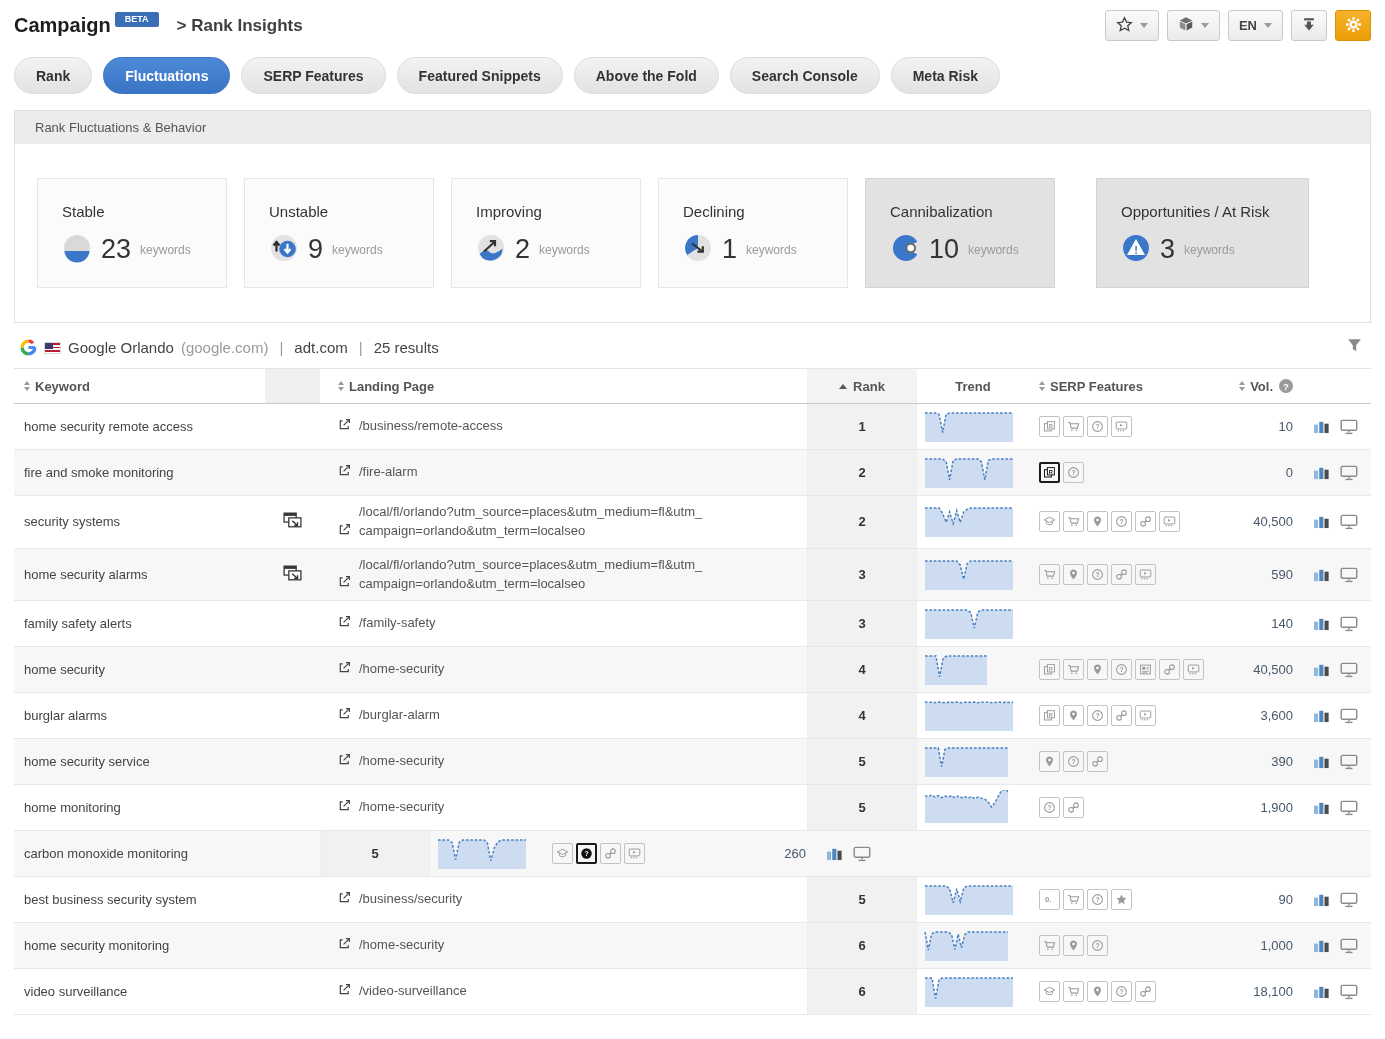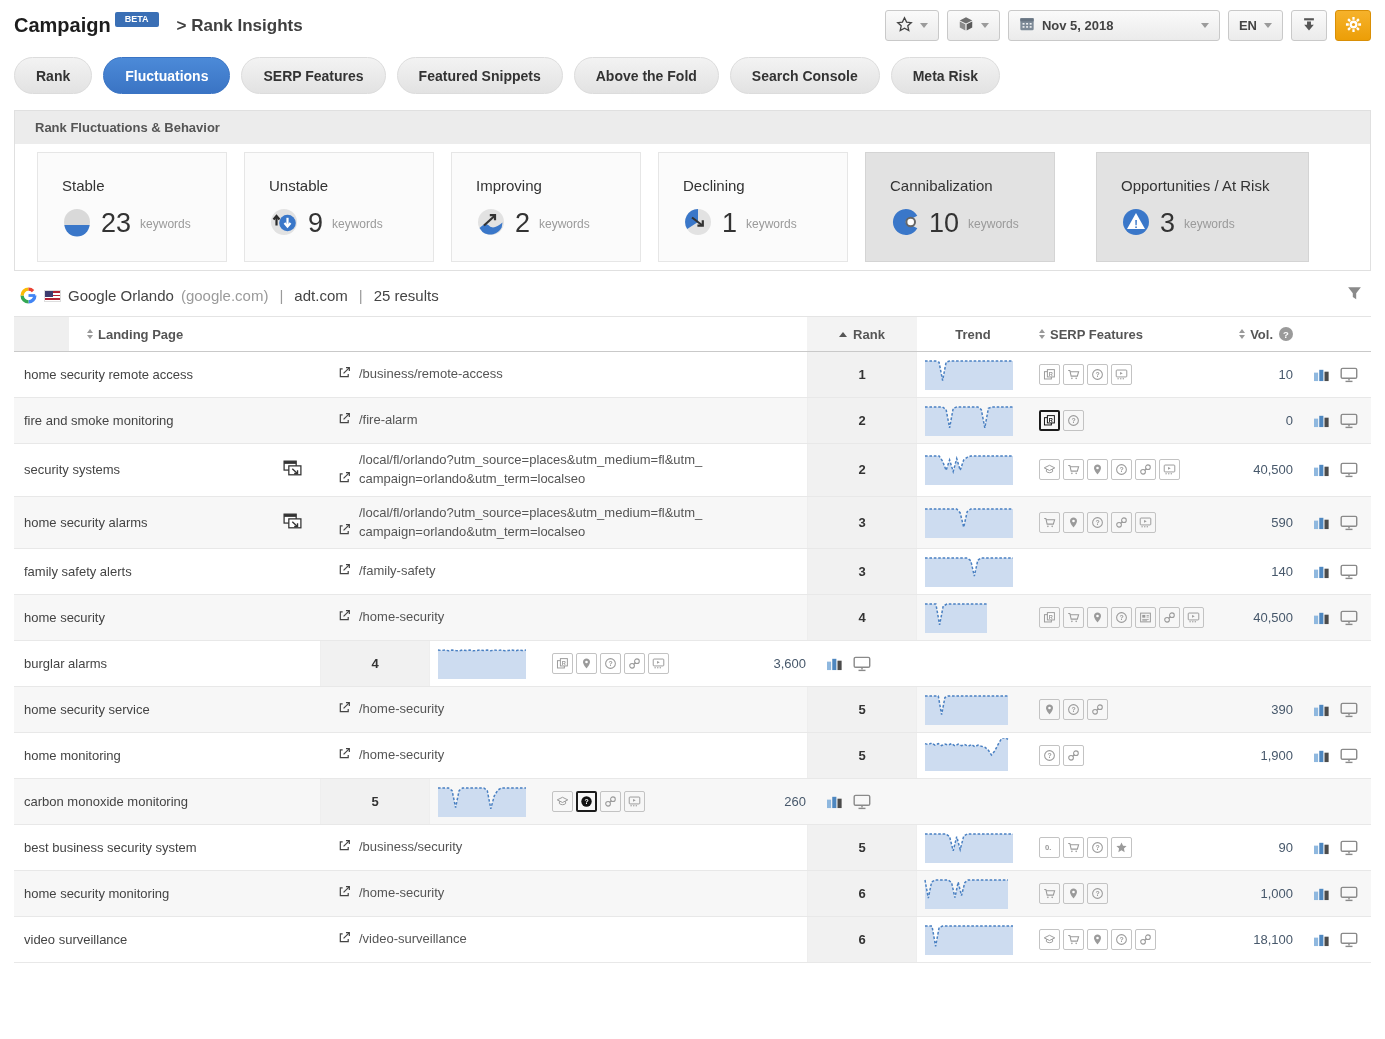--- a/index.html
+++ b/index.html
@@ -26,22 +26,22 @@
   .caret { width:0; height:0; border-left:4px solid transparent; border-right:4px solid transparent; border-top:5px solid #9b9b9b; }
   .lang { font-weight:bold; color:#444; font-size:13px; }
   
   .tabs { display:flex; gap:11px; padding:12px 14px 6px; }
   .tab { height:37px; border-radius:19px; padding:0 21px; display:flex; align-items:center;
          background:linear-gradient(#f3f3f3,#e2e2e2); border:1px solid #dcdcdc;
          font-size:14px; font-weight:bold; color:#333; cursor:pointer; }
   .tab.active { background:linear-gradient(#4c8ad8,#3a74c4); border-color:#3a74c4; color:#fff; }
   
   .panel { margin:10px 14px 0; border:1px solid #e0e0e0; }
-  .panel-head { background:#ececec; padding:9px 20px; font-weight:bold; color:#555; font-size:13px; }
-  .cards { display:flex; gap:17px; padding:8px 22px; background:#fff;align-items:center; }
+  .panel-head { background:#ececec; padding:9px 20px; font-weight:normal; color:#555; font-size:13px; }
+  .cards { display:flex; gap:17px; padding:34px 22px; background:#fff;align-items:center; }
   .card { width:190px; height:110px; border:1px solid #e6e6e6; background:#fbfbfb; padding:24px 0 0 24px; cursor:pointer; }
   .card:last-child { width:213px;margin-left:24px; }
   .card.hl { background:#e2e2e2; border-color:#d4d4d4; }
   .card-label { font-size:15px; color:#333; }
   .card-row { display:flex; align-items:center; gap:9px; margin-top:13px; }
   .card-count { font-size:27px; color:#333; }
   .card-unit { font-size:12px; color:#9a9a9a; }
   
   .src-row { display:flex; align-items:center; gap:7px; padding:16px 20px 12px; font-size:15px; color:#444; position:relative; }
   .src-note { color:#9a9a9a; } .pipe { color:#9a9a9a; margin:0 4px; }
@@ -105,36 +105,20 @@
       <span class="caret"></span>
     </div>
     <div class="btn">
       <span><svg viewBox="0 0 18 18" width="16" height="16">
             <path d="M9 1.5L16 5 9 8.5 2 5z" fill="#6e6e6e"></path>
             <path d="M2 6.2l6.3 3.2v6.8L2 13z" fill="#8b8b8b"></path>
             <path d="M16 6.2L9.7 9.4v6.8L16 13z" fill="#5a5a5a"></path>
           </svg></span>
       <span class="caret"></span>
     </div>
-    <div class="btn date">
-      <span><svg viewBox="0 0 18 18" width="16" height="16">
-            <rect x="1.5" y="2.5" width="15" height="13.5" rx="1.5" fill="#7d8a97"></rect>
-            <rect x="1.5" y="2.5" width="15" height="3.5" fill="#677482"></rect>
-            <g fill="#fff">
-              <rect x="4" y="8" width="2.2" height="1.6"></rect>
-              <rect x="8" y="8" width="2.2" height="1.6"></rect>
-              <rect x="12" y="8" width="2.2" height="1.6"></rect>
-              <rect x="4" y="11.5" width="2.2" height="1.6"></rect>
-              <rect x="8" y="11.5" width="2.2" height="1.6"></rect>
-              <rect x="12" y="11.5" width="2.2" height="1.6"></rect>
-            </g>
-          </svg></span>
-      <span style="font-weight:bold;color:#444">Nov 5, 2018</span>
-      <span class="caret"></span>
-    </div>
     <div class="btn">
       <span class="lang">EN</span>
       <span class="caret"></span>
     </div>
     <div class="btn sq">
       <span><svg viewBox="0 0 18 18" width="16" height="16" fill="#555">
             <rect x="3.5" y="2.5" width="11" height="2.4"></rect>
             <path d="M9 16.2L3.6 9.8h3.2V6.2h4.4v3.6h3.2z"></path>
           </svg></span>
     </div>
@@ -268,20 +252,27 @@
   <span>adt.com</span>
   <span class="pipe">|</span>
   <span>25 results</span>
   <span class="filter-btn"><svg viewBox="0 0 16 16" width="17" height="17">
         <path d="M2 2h12L9.6 7.8v5.7l-3.2-2.1V7.8z" fill="#8a8a8a"></path>
       </svg></span>
 </div>
 
 <div class="tbl">
   <div class="hrow">
+    <div class="hcell hc-kw">
+      <span class="sort">
+          <i class="up"></i>
+          <i class="dn"></i>
+        </span>
+      <span>Keyword</span>
+    </div>
     <div class="hcell hc-multi"></div>
     <div class="hcell hc-lp">
       <span class="sort">
           <i class="up"></i>
           <i class="dn"></i>
         </span>
       <span>Landing Page</span>
     </div>
     <div class="hcell hc-rank">
       <span class="asc"></span>
@@ -768,20 +759,28 @@
             </svg>
           </span>
     </div>
   </div>
 
   <div class="row">
     <div class="cell c-kw">
           <span>burglar alarms</span>
         </div>
     <div class="cell c-multi"></div>
+    <div class="cell c-lp">
+      <span class="ext"><svg viewBox="0 0 14 14" width="13" height="13" fill="none" stroke="#444" stroke-width="1.3">
+              <path d="M5 3H2.5v8.5H11V8.5"></path>
+              <path d="M6 8l6-6"></path>
+              <path d="M8.6 1.8h3.6v3.6"></path>
+            </svg></span>
+      <span class="lp-text">/burglar-alarm</span>
+    </div>
     <div class="cell c-rank">
           <span>4</span>
         </div>
     <div class="cell c-trend">
           <svg width="92" height="36">
             <polygon points="2.0,4.0 5.5,4.5 9.0,4.0 12.6,4.8 16.1,4.0 19.6,4.5 23.1,4.8 26.6,4.0 30.2,4.5 33.7,4.0 37.2,4.8 40.7,4.5 44.2,4.0 47.8,4.5 51.3,4.0 54.8,4.8 58.3,4.0 61.8,4.5 65.4,4.0 68.9,4.8 72.4,4.5 75.9,4.0 79.4,4.8 83.0,4.0 86.5,4.5 90.0,4.0 90,33 2,33" fill="#cddcf0"></polygon>
             <polyline points="2.0,4.0 5.5,4.5 9.0,4.0 12.6,4.8 16.1,4.0 19.6,4.5 23.1,4.8 26.6,4.0 30.2,4.5 33.7,4.0 37.2,4.8 40.7,4.5 44.2,4.0 47.8,4.5 51.3,4.0 54.8,4.8 58.3,4.0 61.8,4.5 65.4,4.0 68.9,4.8 72.4,4.5 75.9,4.0 79.4,4.8 83.0,4.0 86.5,4.5 90.0,4.0" fill="none" stroke="#4a80c2" stroke-width="1.5" stroke-dasharray="2.6,1.8"></polyline>
           </svg>
         </div>
     <div class="cell c-serp">

